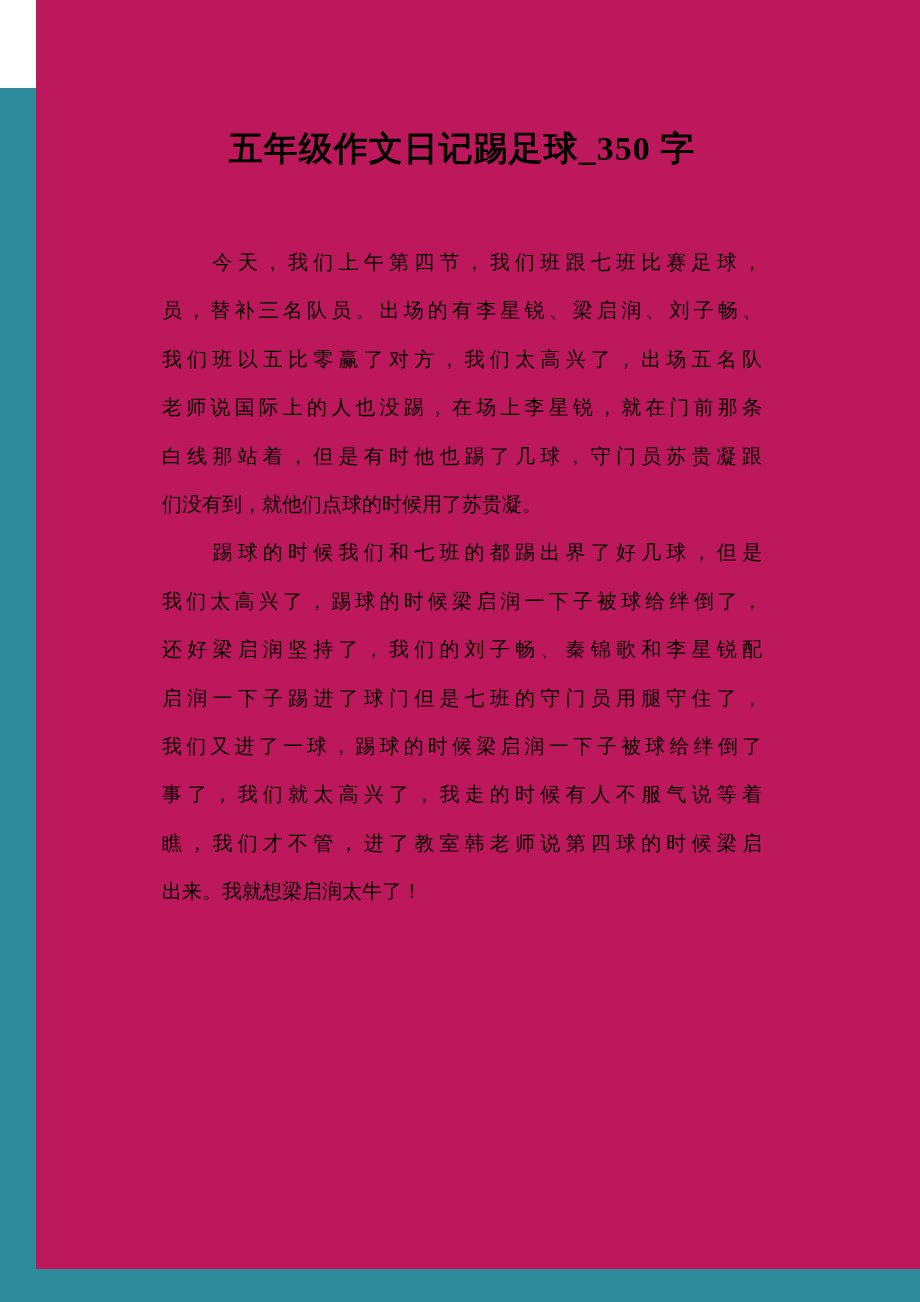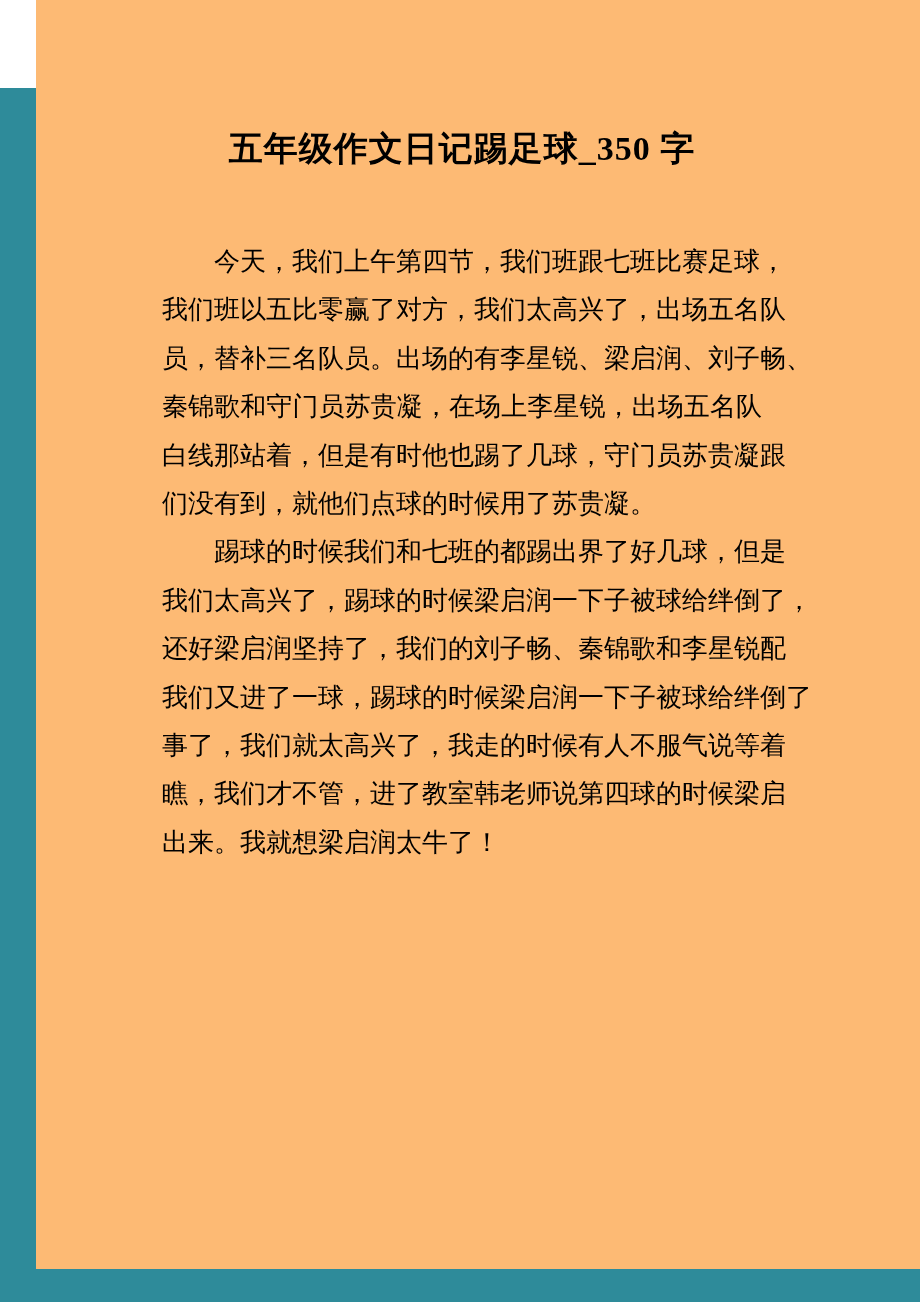--- a/index.html
+++ b/index.html
@@ -30,41 +30,41 @@
     width: 920px;
     height: 33px;
     background: #2e8b9a;
   }
   .doc-page {
     position: absolute;
     left: 36px;
     top: 0;
     width: 884px;
     height: 1269px;
-    background: #fdba74;
+    background: #be185d;
   }
   .content-column {
     position: absolute;
     left: 126px; 
     top: 0;
     width: 600px;
   }
   .essay-title {
     margin: 0;
     padding-top: 126px;
     font-size: 34px;
     line-height: 46px;
     font-weight: 700;
     text-align: center;
     letter-spacing: 1px;
     white-space: nowrap;
   }
   .essay-body {
     margin-top: 66px;
-    font-size: 26px;
+    font-size: 20px;
   }
   .text-line {
     height: 48.4px;
     line-height: 48.4px;
     text-align: justify;
     text-align-last: justify;
     white-space: nowrap;
     overflow: visible;
   }
   .text-line.para-end {
@@ -80,31 +80,32 @@
 
 <div class="doc-page">
   <div class="content-column">
 
     <h1 class="essay-title">五年级作文日记踢足球_350 字</h1>
 
     <div class="essay-body">
 
       <div>
         <div class="text-line">　　今天，我们上午第四节，我们班跟七班比赛足球，</div>
+        <div class="text-line">员，替补三名队员。出场的有李星锐、梁启润、刘子畅、</div>
         <div class="text-line">我们班以五比零赢了对方，我们太高兴了，出场五名队</div>
-        <div class="text-line">员，替补三名队员。出场的有李星锐、梁启润、刘子畅、</div>
-        <div class="text-line">秦锦歌和守门员苏贵凝，在场上李星锐，出场五名队</div>
+        <div class="text-line">老师说国际上的人也没踢，在场上李星锐，就在门前那条</div>
         <div class="text-line">白线那站着，但是有时他也踢了几球，守门员苏贵凝跟</div>
         <div class="text-line para-end">们没有到，就他们点球的时候用了苏贵凝。</div>
       </div>
 
       <div>
         <div class="text-line">　　踢球的时候我们和七班的都踢出界了好几球，但是</div>
         <div class="text-line">我们太高兴了，踢球的时候梁启润一下子被球给绊倒了，</div>
         <div class="text-line">还好梁启润坚持了，我们的刘子畅、秦锦歌和李星锐配</div>
+        <div class="text-line">启润一下子踢进了球门但是七班的守门员用腿守住了，</div>
         <div class="text-line">我们又进了一球，踢球的时候梁启润一下子被球给绊倒了</div>
         <div class="text-line">事了，我们就太高兴了，我走的时候有人不服气说等着</div>
         <div class="text-line">瞧，我们才不管，进了教室韩老师说第四球的时候梁启</div>
         <div class="text-line para-end">出来。我就想梁启润太牛了！</div>
       </div>
 
     </div>
   </div>
 </div>
 

